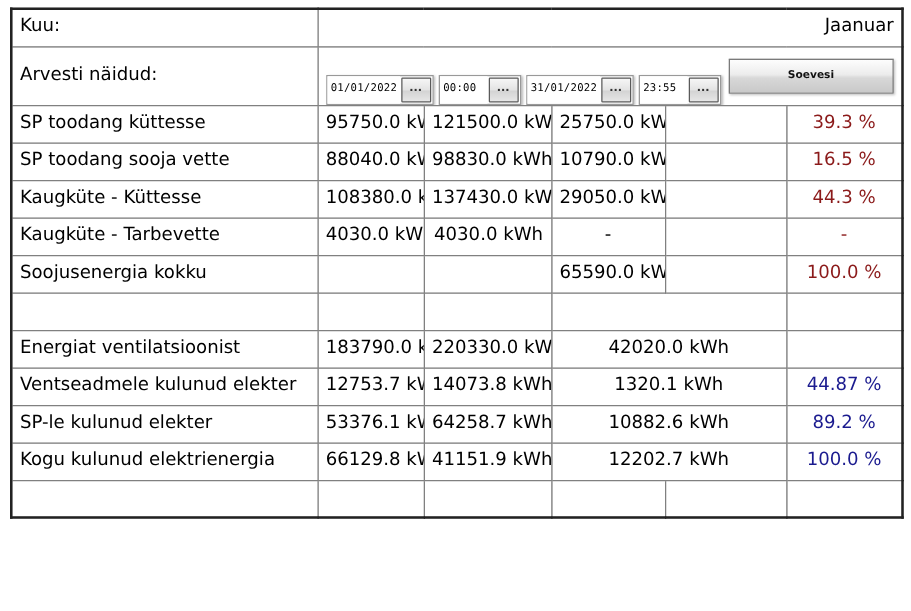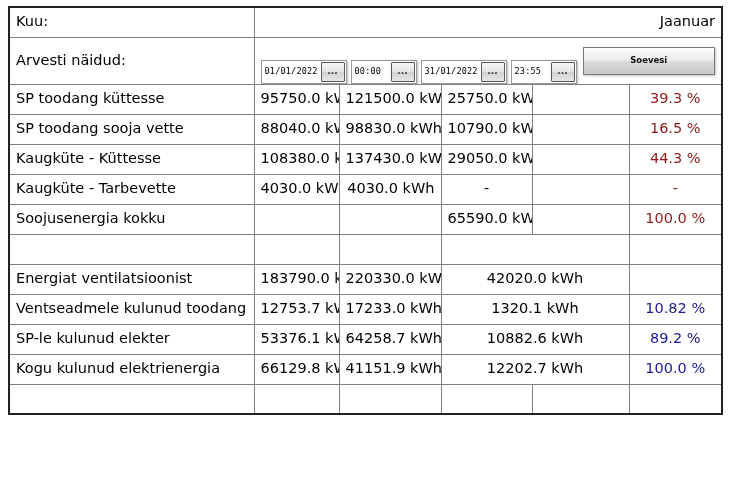--- a/index.html
+++ b/index.html
@@ -221,25 +221,25 @@
 
       <tr>
         <td class="lbl bold r-std">Energiat ventilatsioonist</td>
         <td class="num r-std small-num">183790.0 kWh</td>
         <td class="num r-std small-num">220330.0 kWh</td>
         <td class="ctr r-std" colspan="2">42020.0 kWh</td>
         <td class="r-std"></td>
       </tr>
 
       <tr>
-        <td class="lbl r-std">Ventseadmele kulunud toodang</td>
+        <td class="lbl r-std">Ventseadmele kulunud elekter</td>
         <td class="num r-std">12753.7 kWh</td>
-        <td class="num r-std">17233.0 kWh</td>
+        <td class="num r-std">14073.8 kWh</td>
         <td class="ctr r-std" colspan="2">1320.1 kWh</td>
-        <td class="pct-blue r-std">10.82 %</td>
+        <td class="pct-blue r-std">44.87 %</td>
       </tr>
 
       <tr>
         <td class="lbl r-std">SP-le kulunud elekter</td>
         <td class="num r-std">53376.1 kWh</td>
         <td class="num r-std">64258.7 kWh</td>
         <td class="ctr r-std" colspan="2">10882.6 kWh</td>
         <td class="pct-blue r-std">89.2 %</td>
       </tr>
 

